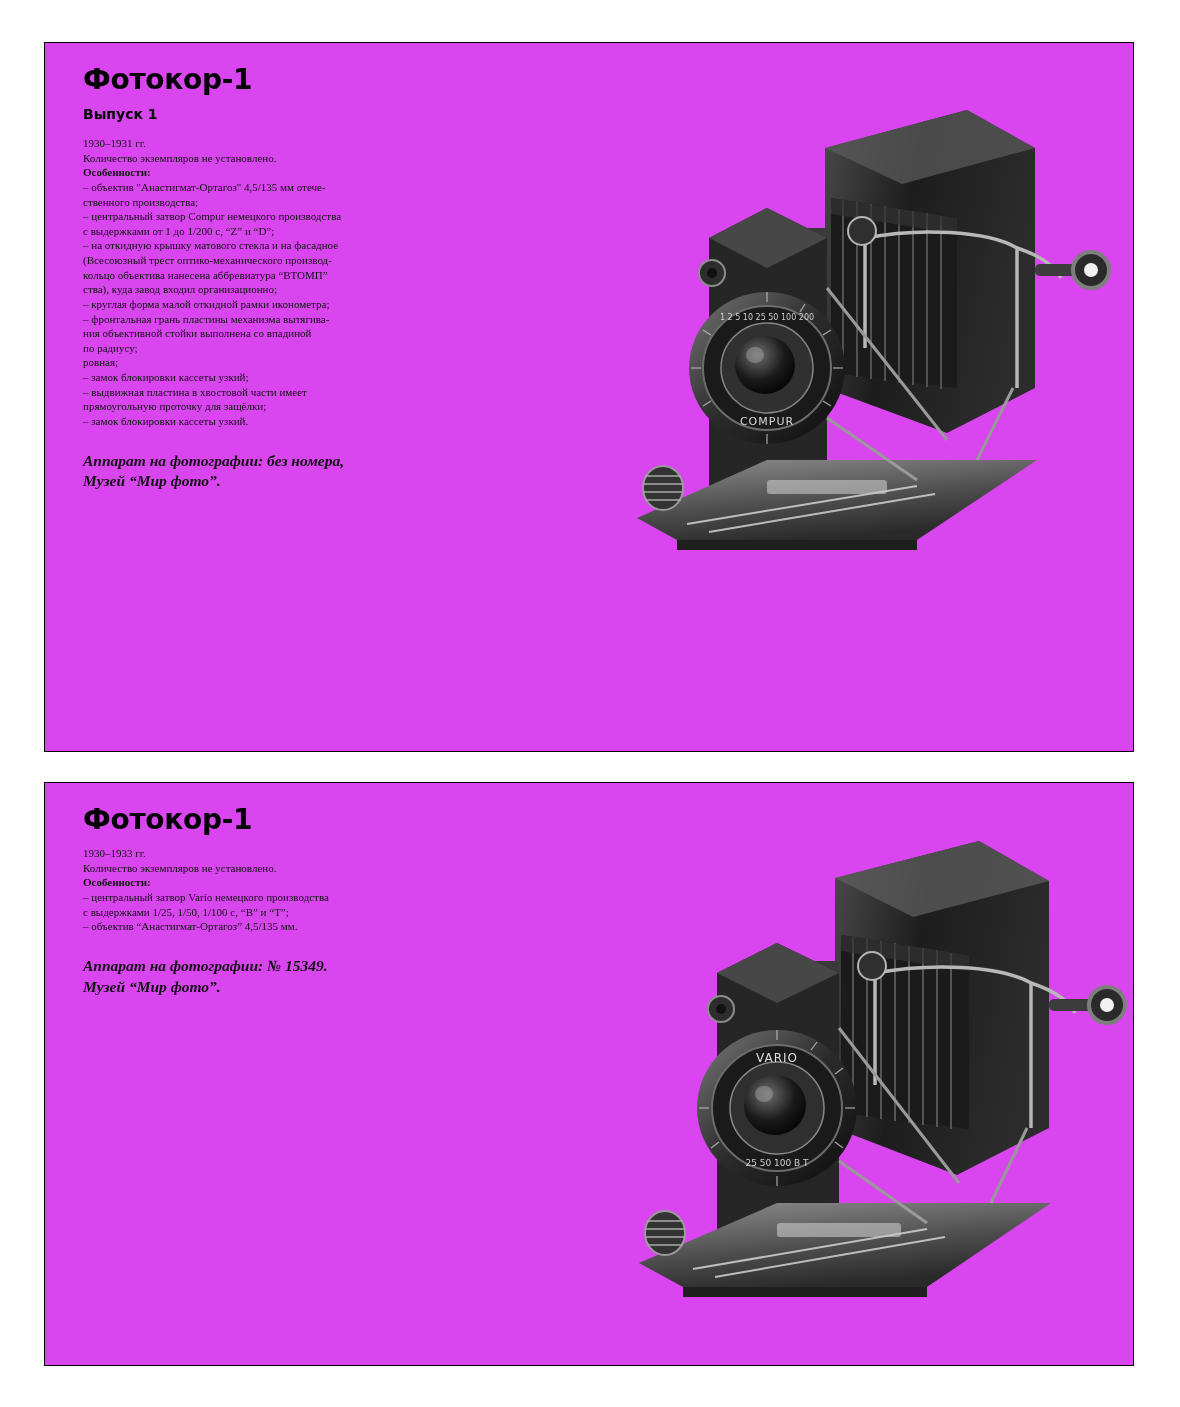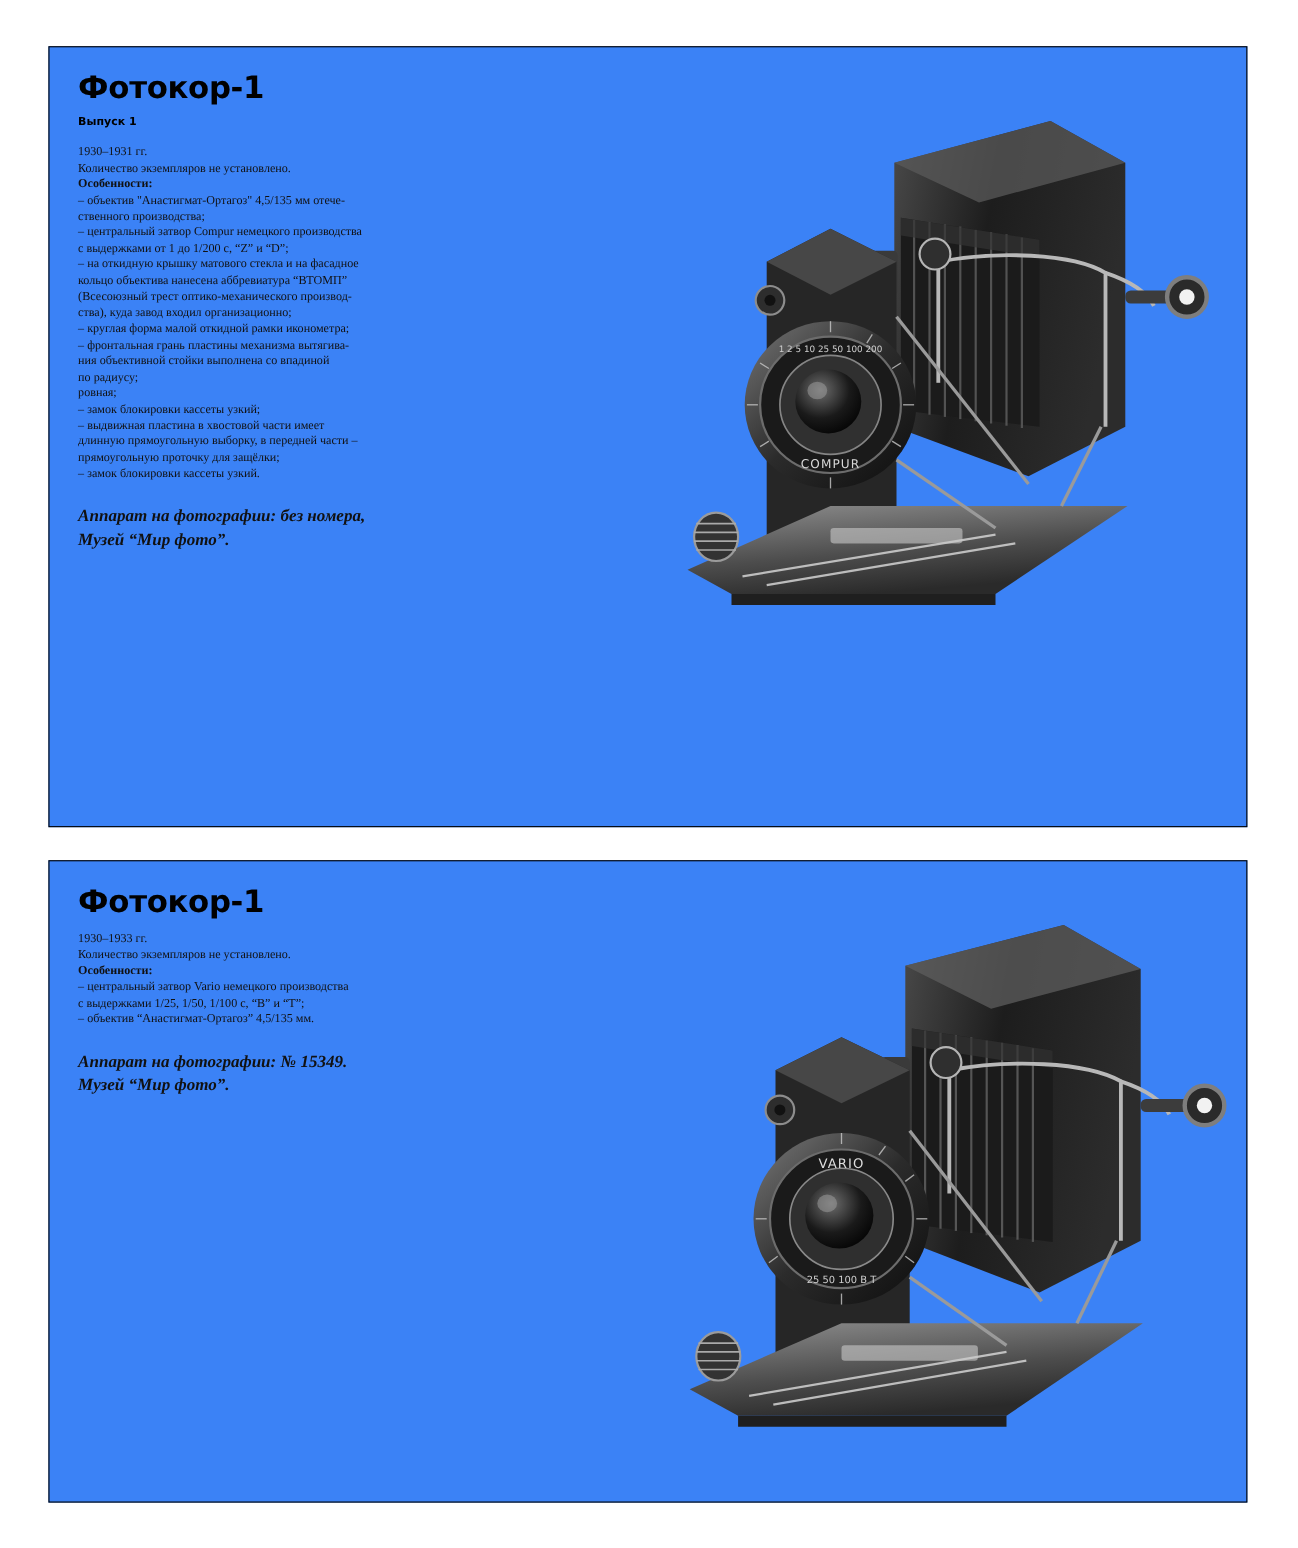--- a/index.html
+++ b/index.html
@@ -20,22 +20,23 @@
     left: 0; top: 0;
     width: 1180px;
     height: 1407px;
     background: #fff;
   }
 
   
   .entry {
     position: absolute;
     border: 1px solid #000;
-    background: #3b82f6;
+    background: #d946ef;
     box-sizing: border-box;
+    padding-left: 12px;
   }
   #entry-1 {
     left: 44px;
     top: 42px;
     width: 1090px;
     height: 710px;
   }
   #entry-2 {
     left: 44px;
     top: 782px;
@@ -60,21 +61,21 @@
     font-family: "DejaVu Sans", sans-serif;
     font-weight: bold;
     font-size: 28px;
     letter-spacing: -0.3px;
     margin: 0 0 10px 0;
     color: #000;
   }
   h2.subtitle {
     font-family: "DejaVu Sans", sans-serif;
     font-weight: bold;
-    font-size: 10px;
+    font-size: 14px;
     margin: 0 0 14px 0;
     color: #000;
   }
   .body-line {
     font-family: "Liberation Serif", serif;
     font-size: 11px;
     line-height: 1.33;
     margin: 0;
     color: #111;
   }
@@ -125,31 +126,30 @@
 
         <p class="body-line">1930–1931 гг.</p>
         <p class="body-line">Количество экземпляров не установлено.</p>
         <p class="body-line bold">Особенности:</p>
 
         <p class="body-line">– объектив "Анастигмат-Ортагоз" 4,5/135 мм отече-</p>
         <p class="body-line">ственного производства;</p>
         <p class="body-line">  – центральный затвор Compur немецкого производства</p>
         <p class="body-line">с выдержками от 1 до 1/200 с, “Z” и “D”;</p>
         <p class="body-line">  – на откидную крышку матового стекла и на фасадное</p>
+        <p class="body-line">(Всесоюзный трест оптико-механического производ-</p>
         <p class="body-line">кольцо объектива нанесена аббревиатура “ВТОМП”</p>
-        <p class="body-line">(Всесоюзный трест оптико-механического производ-</p>
         <p class="body-line">ства), куда завод входил организационно;</p>
         <p class="body-line">  – круглая форма малой откидной рамки иконометра;</p>
         <p class="body-line">  – фронтальная грань пластины механизма вытягива-</p>
         <p class="body-line">ния объективной стойки выполнена со впадиной</p>
         <p class="body-line">по радиусу;</p>
         <p class="body-line">ровная;</p>
         <p class="body-line">– замок блокировки кассеты узкий;</p>
         <p class="body-line">– выдвижная пластина в хвостовой части имеет</p>
-        <p class="body-line">длинную прямоугольную выборку, в передней части –</p>
         <p class="body-line">прямоугольную проточку для защёлки;</p>
         <p class="body-line">– замок блокировки кассеты узкий.</p>
 
         <div class="spacer-md"></div>
         <p class="credit">Аппарат на фотографии: без номера,</p>
         <p class="credit">Музей “Мир фото”.</p>
       </div>
 
       <div class="photo" id="photo-1">
         <svg viewBox="0 0 500 470" xmlns="http://www.w3.org/2000/svg">

